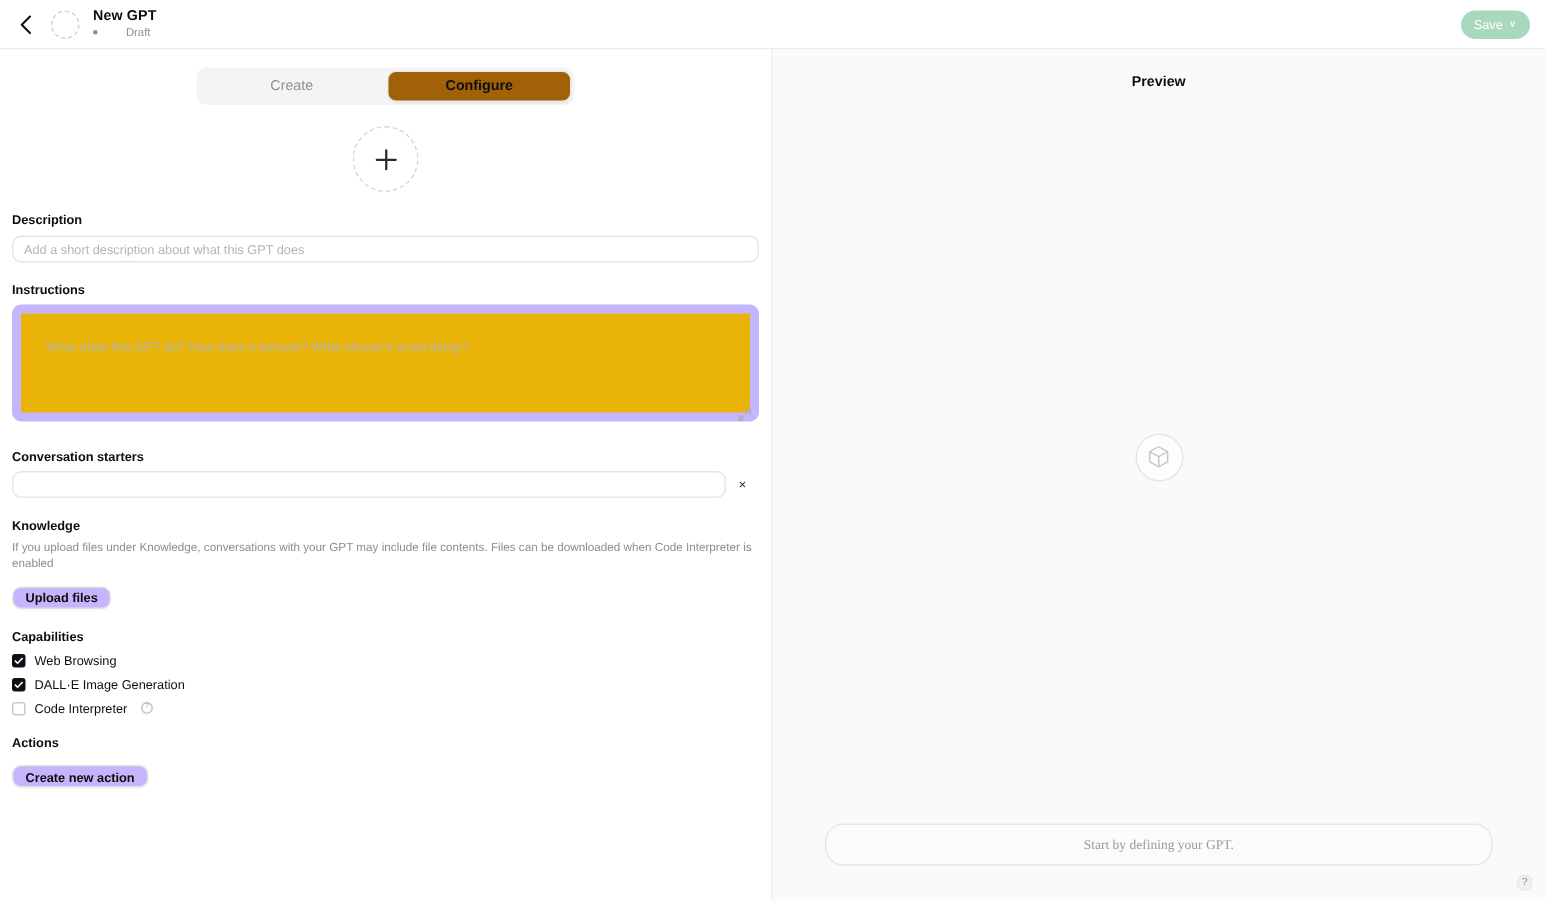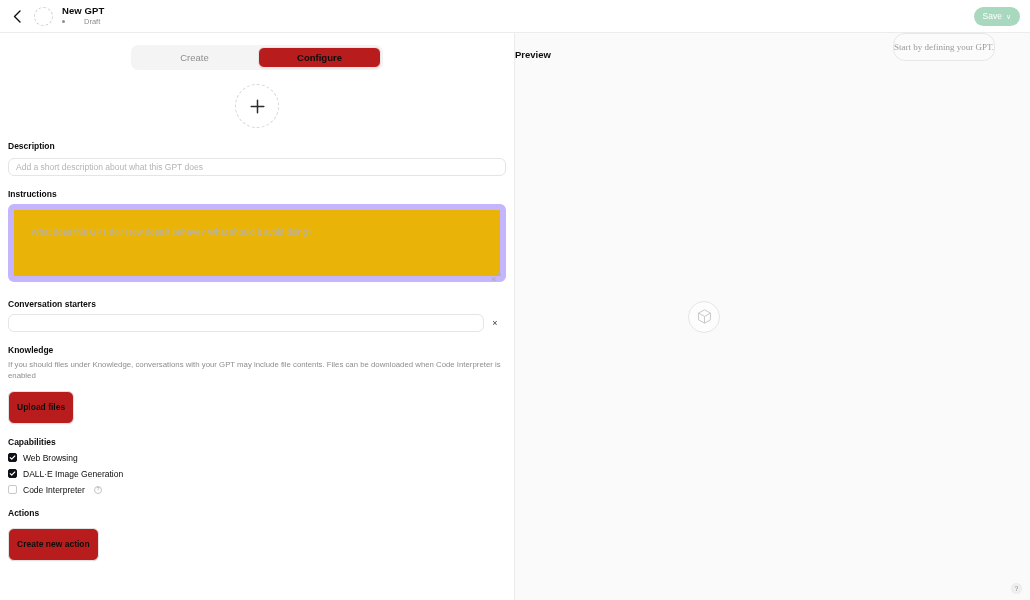--- a/index.html
+++ b/index.html
@@ -63,21 +63,21 @@
     background: #f4f4f4; border-radius: 7px;
     padding: 2px; display: flex; gap: 2px;
   }
   .tab {
     flex: 1; height: 21px; border-radius: 6px;
     display: flex; align-items: center; justify-content: center;
     font-size: 9.5px; color: #8e8e8e; cursor: pointer;
     border: 1px solid transparent;
   }
   .tab.active {
-    background: #b91c1c; color: #0d0d0d; font-weight: bold;
+    background: #a16207; color: #0d0d0d; font-weight: bold;
     border: 1px solid #e8e8e8;
     box-shadow: 0 1px 1px rgba(0,0,0,.04);
   }
 
   
   .avatar-row { display: flex; justify-content: center; margin-top: 14px; }
   .avatar-upload {
     width: 44px; height: 44px; border-radius: 50%;
     border: 1px dashed #d5d5d5;
     display: flex; align-items: center; justify-content: center;
@@ -121,24 +121,24 @@
     display: flex; align-items: center; justify-content: center;
     font-family: "Liberation Sans", sans-serif;
   }
 
   
   .section-title { font-size: 8.5px; font-weight: bold; color: #0d0d0d; margin-bottom: 4px; }
   .help-text { font-size: 7.8px; color: #8e8e8e; line-height: 1.45; max-width: 500px; }
   .outline-btn {
     margin-top: 9px;
     border: 1px solid #e2e2e2; border-radius: 6px;
-    background: #b91c1c; color: #0d0d0d;
+    background: #c4b5fd; color: #0d0d0d;
     font-size: 8.5px; font-weight: bold;
     font-family: "Liberation Sans", sans-serif;
-    height: 33px; padding: 0 8px; cursor: pointer;
+    height: 15px; padding: 0 8px; cursor: pointer;
     display: inline-flex; align-items: center;
     box-shadow: 0 1px 1px rgba(0,0,0,.03);
   }
 
   
   .cap-list { margin-top: 6px; display: flex; flex-direction: column; gap: 6px; }
   .cap-item { display: flex; align-items: center; gap: 6px; cursor: pointer; }
   .cbox {
     width: 9px; height: 9px; border-radius: 2px;
     border: 1px solid #c9c9c9; background: #fff;
@@ -152,21 +152,21 @@
     width: 8px; height: 8px; border-radius: 50%;
     border: 1px solid #c4c4c4; color: #a8a8a8;
     font-size: 5.5px; line-height: 1;
     display: inline-flex; align-items: center; justify-content: center;
     cursor: pointer; margin-left: 3px;
   }
 
   
   .right-pane {
     flex: 1; background: #fafafa;
-    display: flex; flex-direction: row;
+    display: flex; flex-direction: column;
     position: relative; overflow: hidden;
   }
   .preview-title {
     text-align: center; font-size: 9.5px; font-weight: bold;
     color: #0d0d0d; padding-top: 16px;
   }
   .preview-center { flex: 1; display: flex; align-items: center; justify-content: center; }
   .cube-circle {
     width: 32px; height: 32px; border-radius: 50%;
     border: 1px solid #e6e6e6; background: #fdfdfd;
@@ -254,21 +254,21 @@
         <div class="field">
           <div class="field-label">Conversation starters</div>
           <div class="starter-row">
             <input class="text-input" type="text" placeholder="" style="">
             <button class="remove-btn">×</button>
           </div>
         </div>
 
         <div class="field">
           <div class="section-title">Knowledge</div>
-          <div class="help-text">If you should files under Knowledge, conversations with your GPT may include file contents. Files can be downloaded when Code Interpreter is enabled</div>
+          <div class="help-text">If you upload files under Knowledge, conversations with your GPT may include file contents. Files can be downloaded when Code Interpreter is enabled</div>
           <button class="outline-btn">Upload files</button>
         </div>
 
         <div class="field">
           <div class="section-title">Capabilities</div>
           <div class="cap-list">
             <div class="cap-item">
               <span class="cbox checked">
                 <svg width="7" height="7" viewBox="0 0 8 8" fill="none">
                     <path d="M1.4 4.2L3.1 5.9L6.6 2.3" stroke="#ffffff" stroke-width="1.3" stroke-linecap="round" stroke-linejoin="round"></path>

